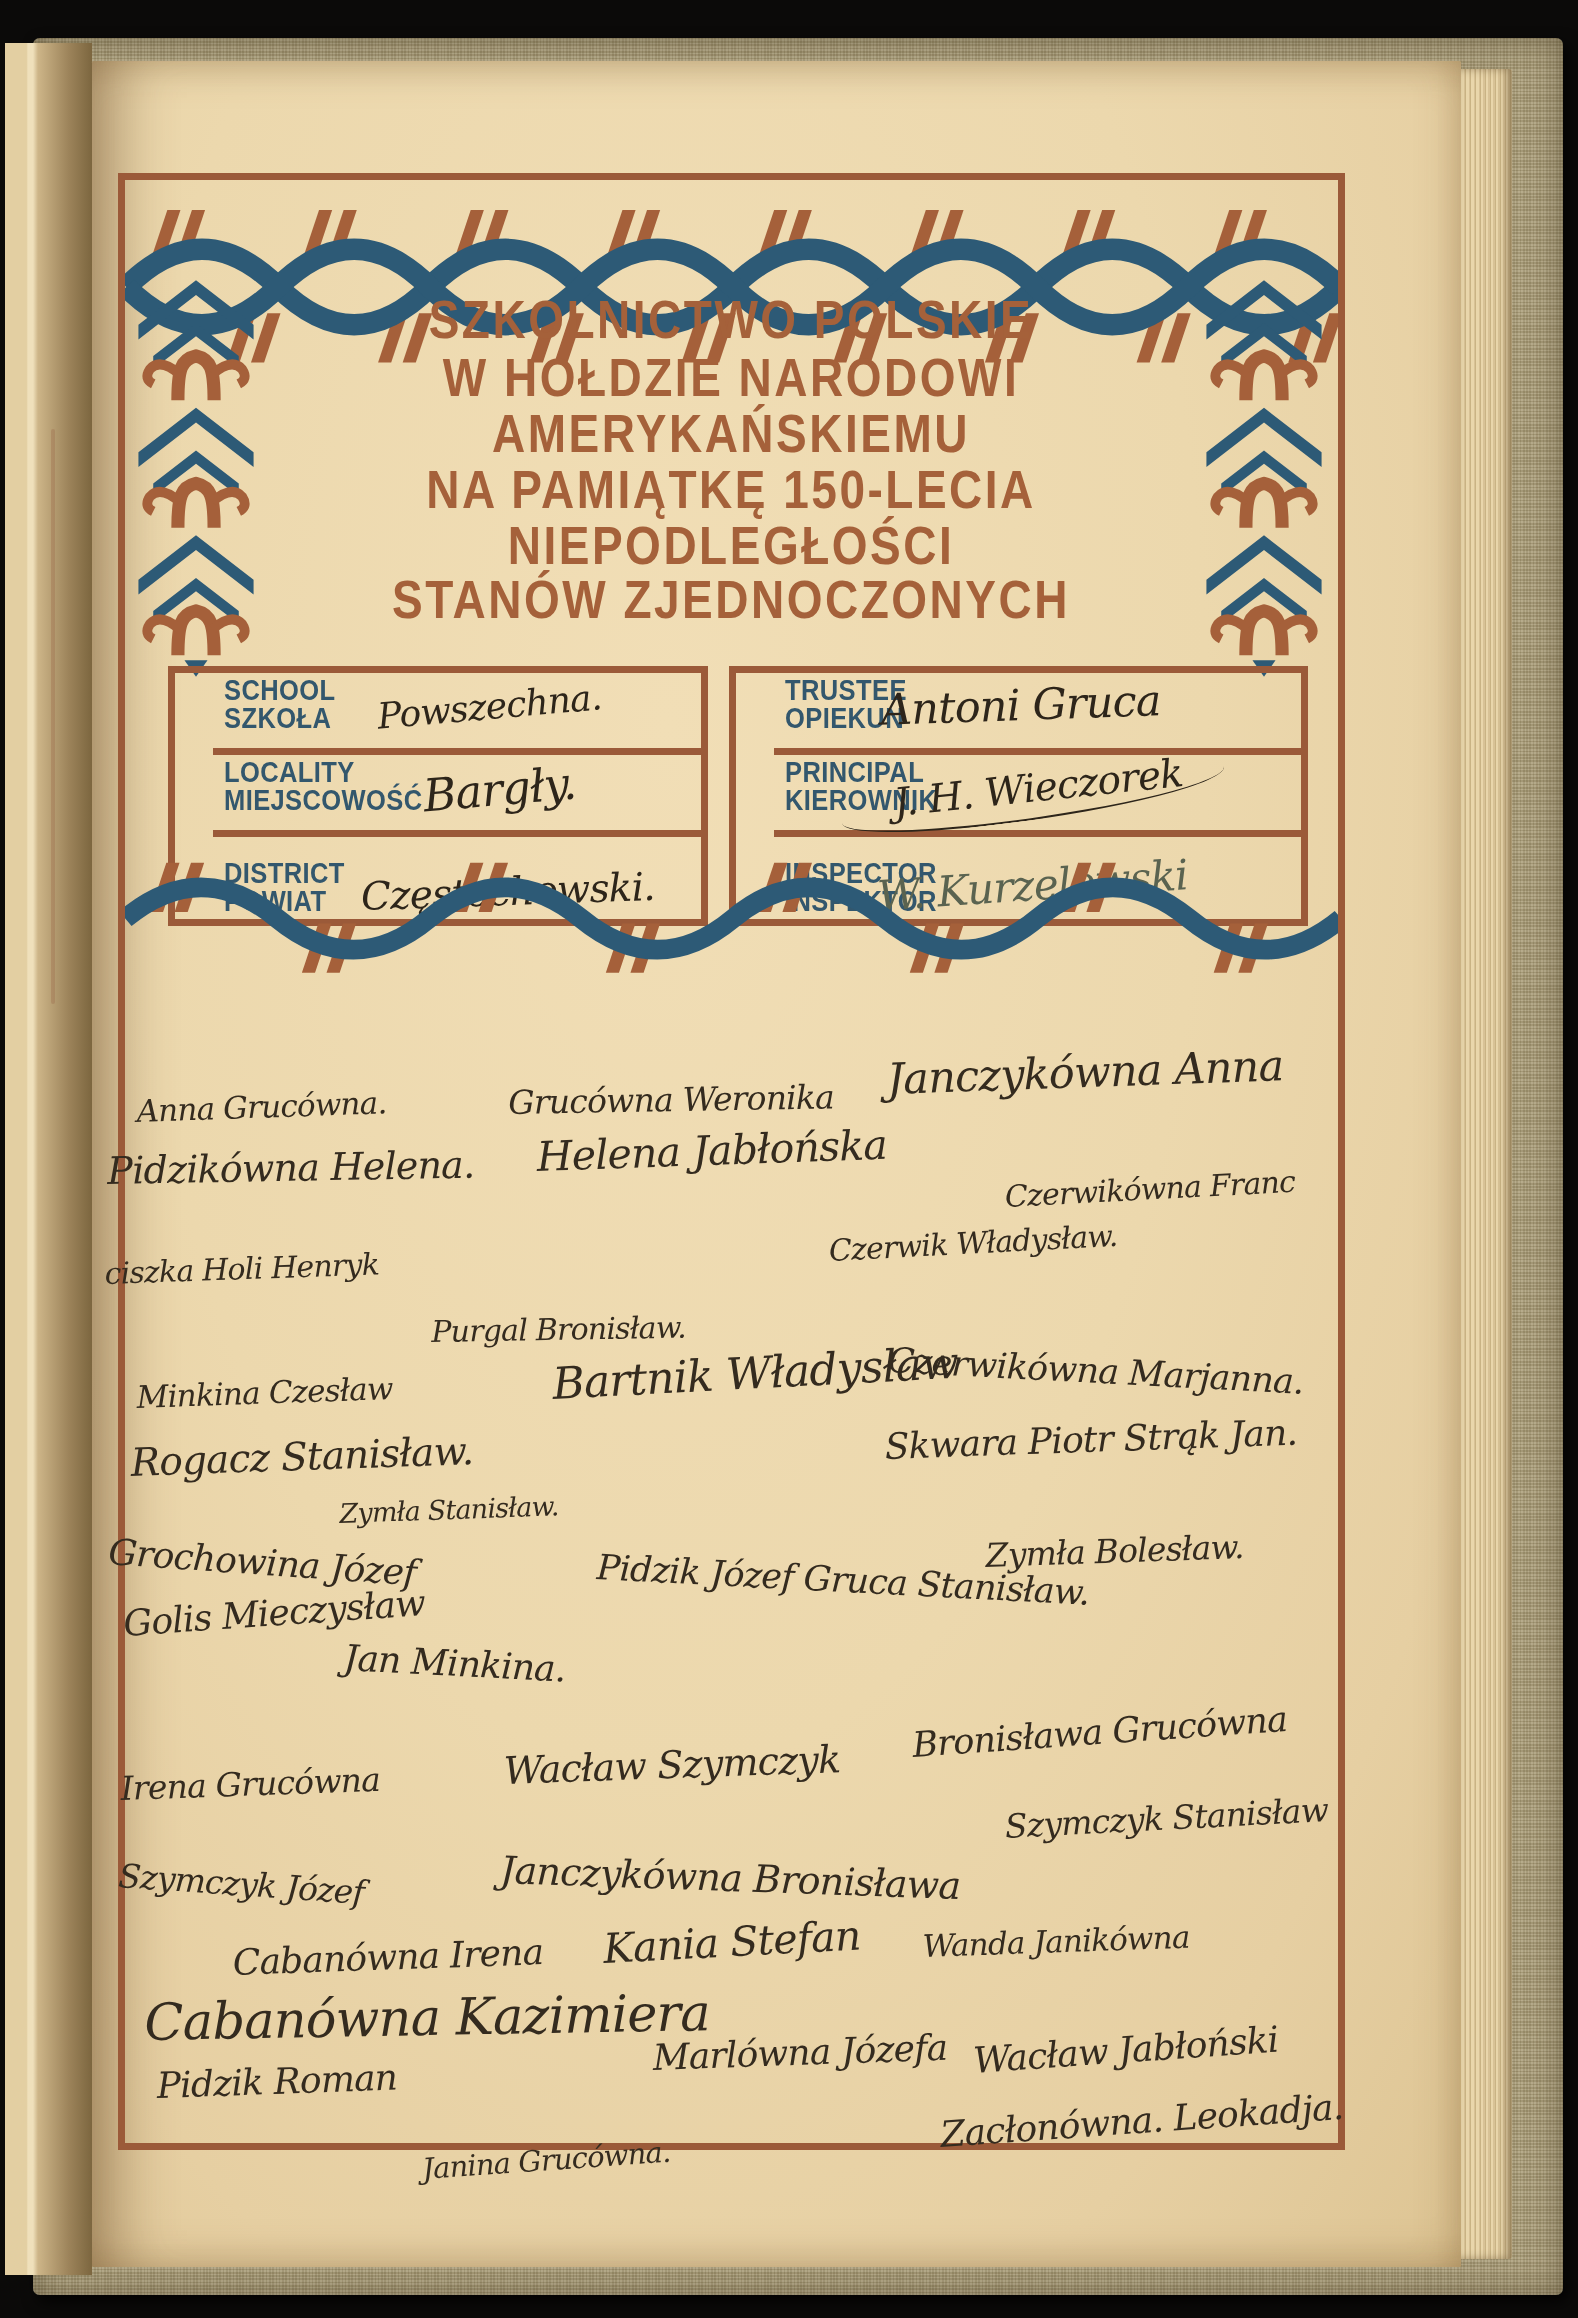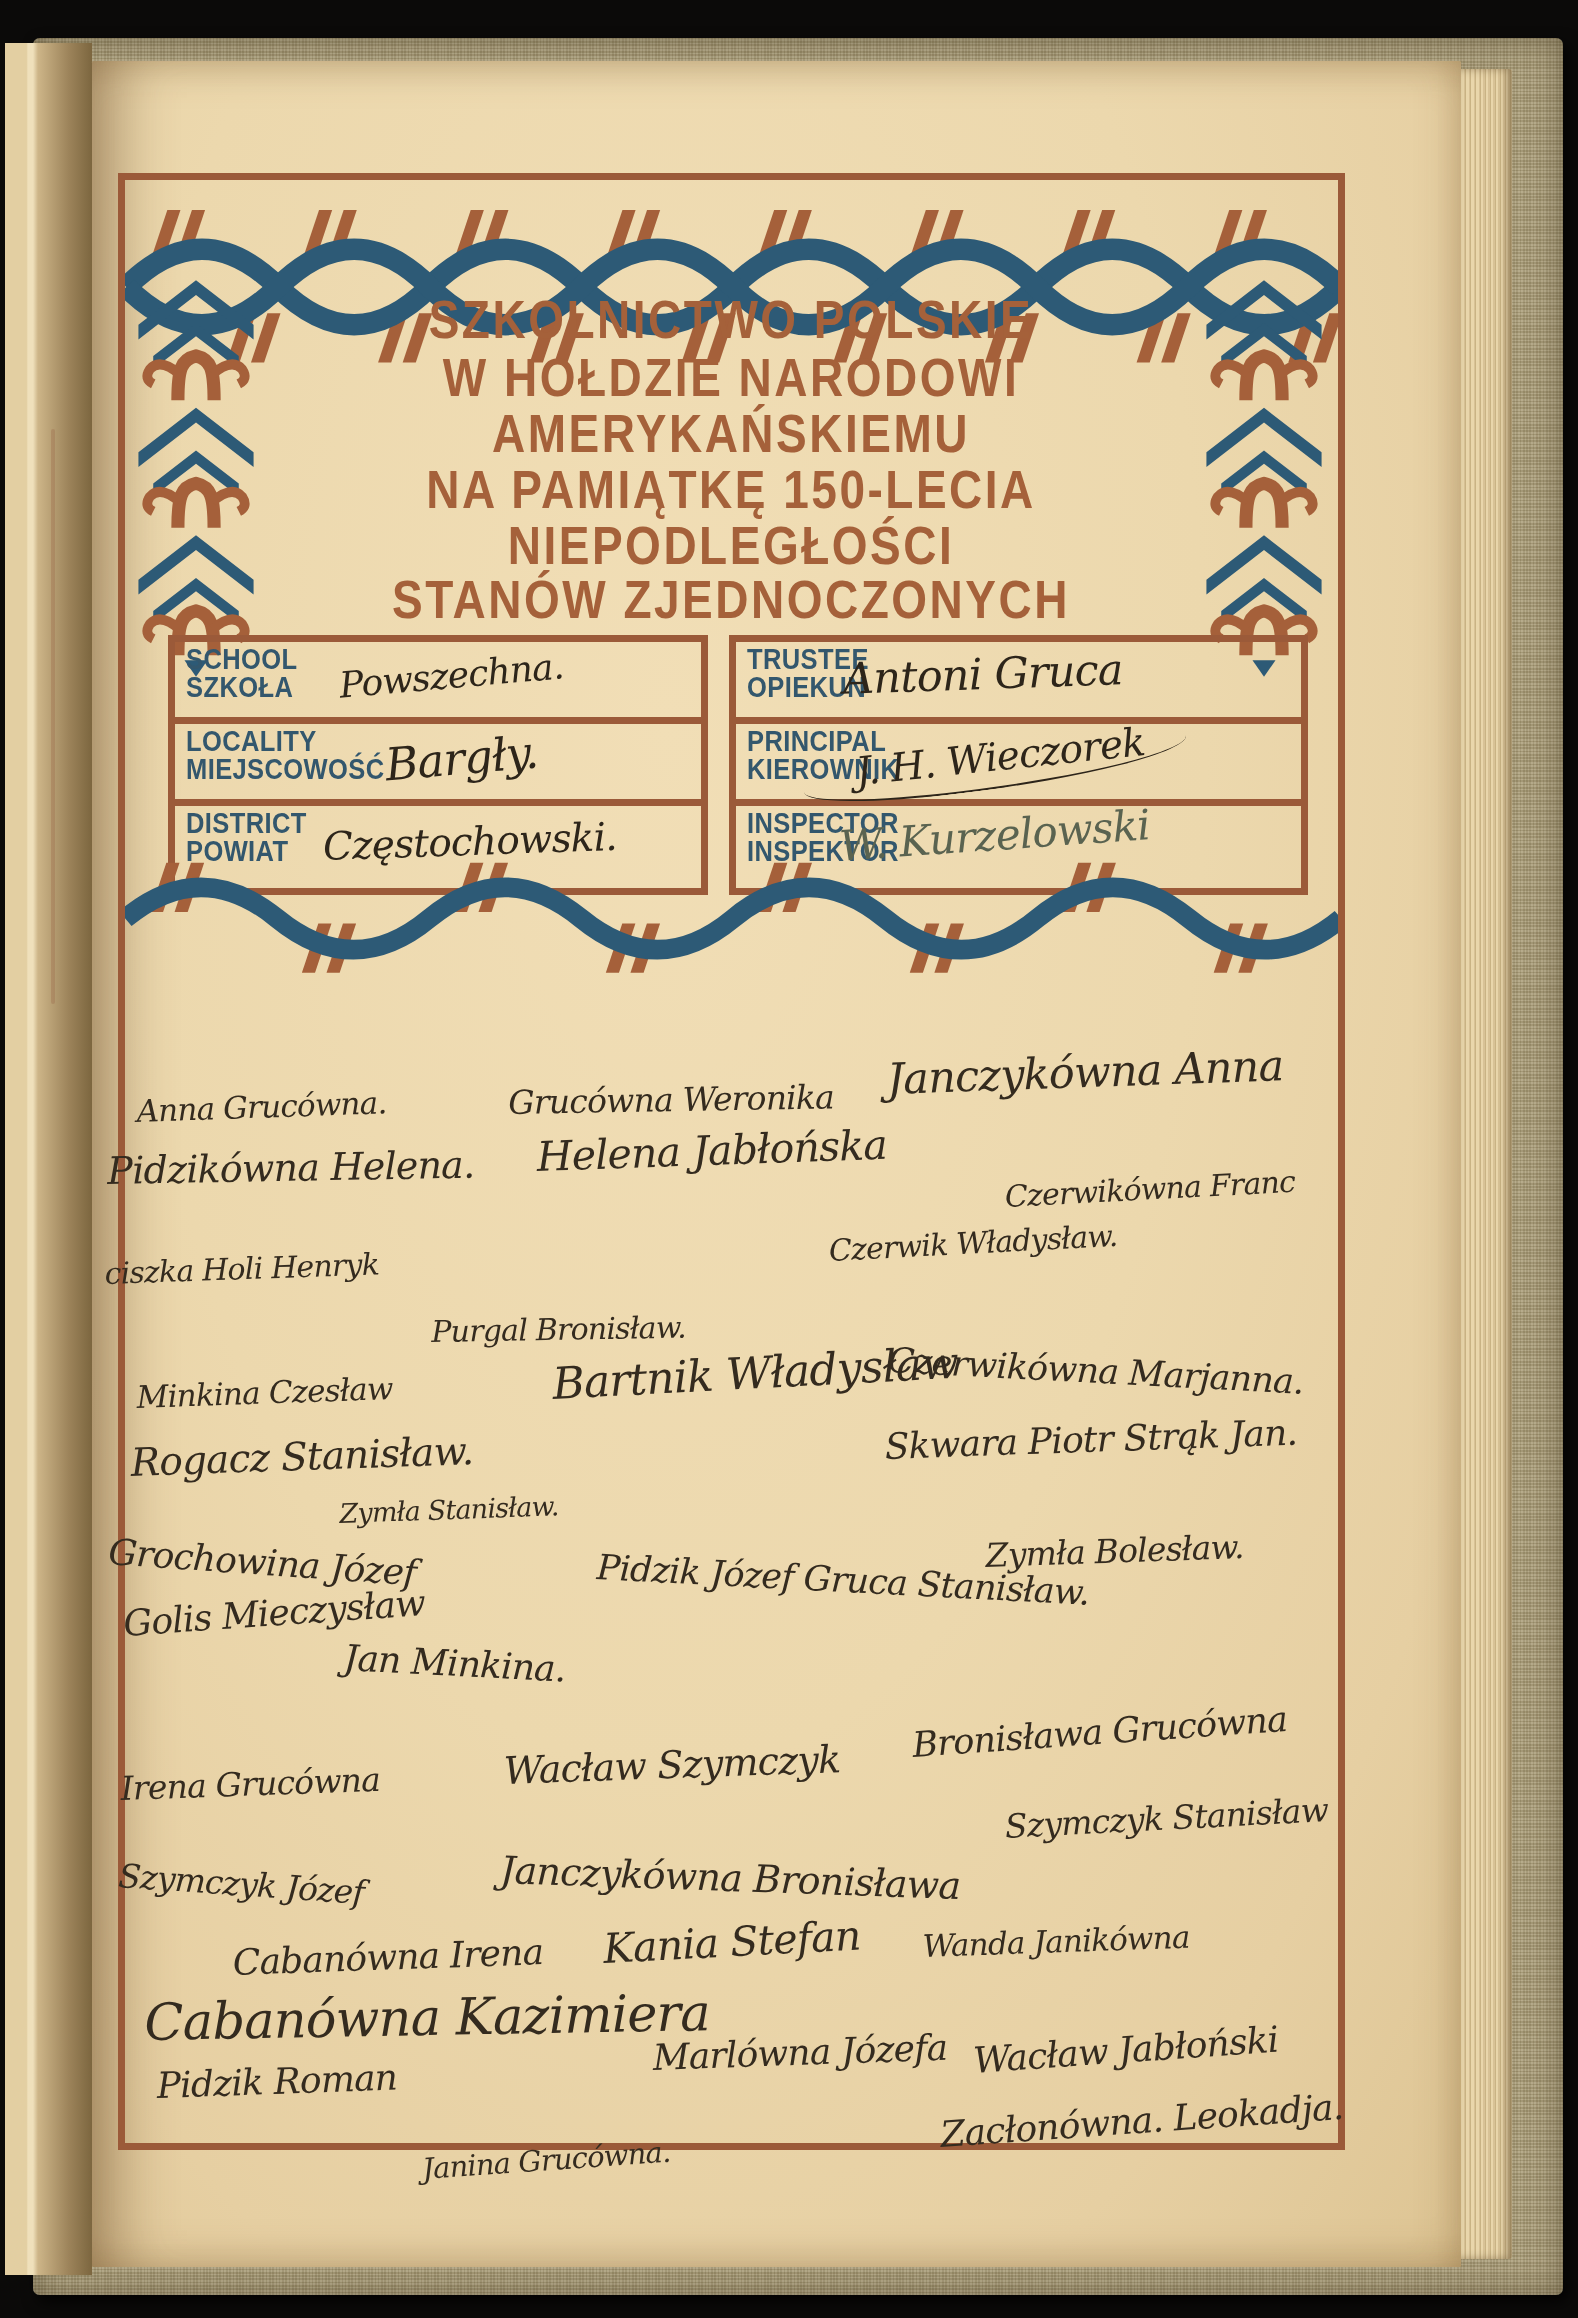--- a/index.html
+++ b/index.html
@@ -61,28 +61,28 @@
   .title-line{
     position:absolute;left:0;width:1213px;text-align:center;
     color:#a5613a;font-weight:bold;font-size:46px;letter-spacing:2.5px;
     transform:scaleY(1.15);white-space:nowrap;
     font-family:"Liberation Sans",sans-serif;
   }
   .tl1{top:113px;} .tl2{top:171px;} .tl3{top:227px;}
   .tl4{top:283px;} .tl5{top:339px;} .tl6{top:393px;}
   
   .ftable{
-    position:absolute;top:455px;height:260px;
+    position:absolute;top:486px;height:260px;
     border:7.4px solid #9b5a39;box-sizing:border-box;
-    display:grid;grid-template-rows:1fr 1fr 1fr;
+    display:grid;grid-template-rows:1fr 1fr 1fr;padding-left:38px;
   }
   .ftable-left{left:43px;width:540px;}
   .ftable-right{left:604px;width:579px;}
   .fcell{position:relative;border-bottom:7.4px solid #9b5a39;overflow:visible;}
-  .fcell:last-child{border-bottom:none;}
+  .fcell:last-child{border-bottom:none;margin-top:19px;}
   .lbl{
     position:absolute;left:11.5px;top:3.3px;color:#33576d;font-weight:bold;
     font-size:25.5px;line-height:.98;letter-spacing:0.4px;transform:scaleY(1.12);
     transform-origin:left top;white-space:nowrap;
   }
   .hand{
     position:absolute;white-space:nowrap;color:#2d251a;
     font-family:"DejaVu Serif",serif;font-style:italic;letter-spacing:-0.8px;
   }
   .val-school{left:164px;top:13px;font-size:36px;transform:rotate(-5deg);}

